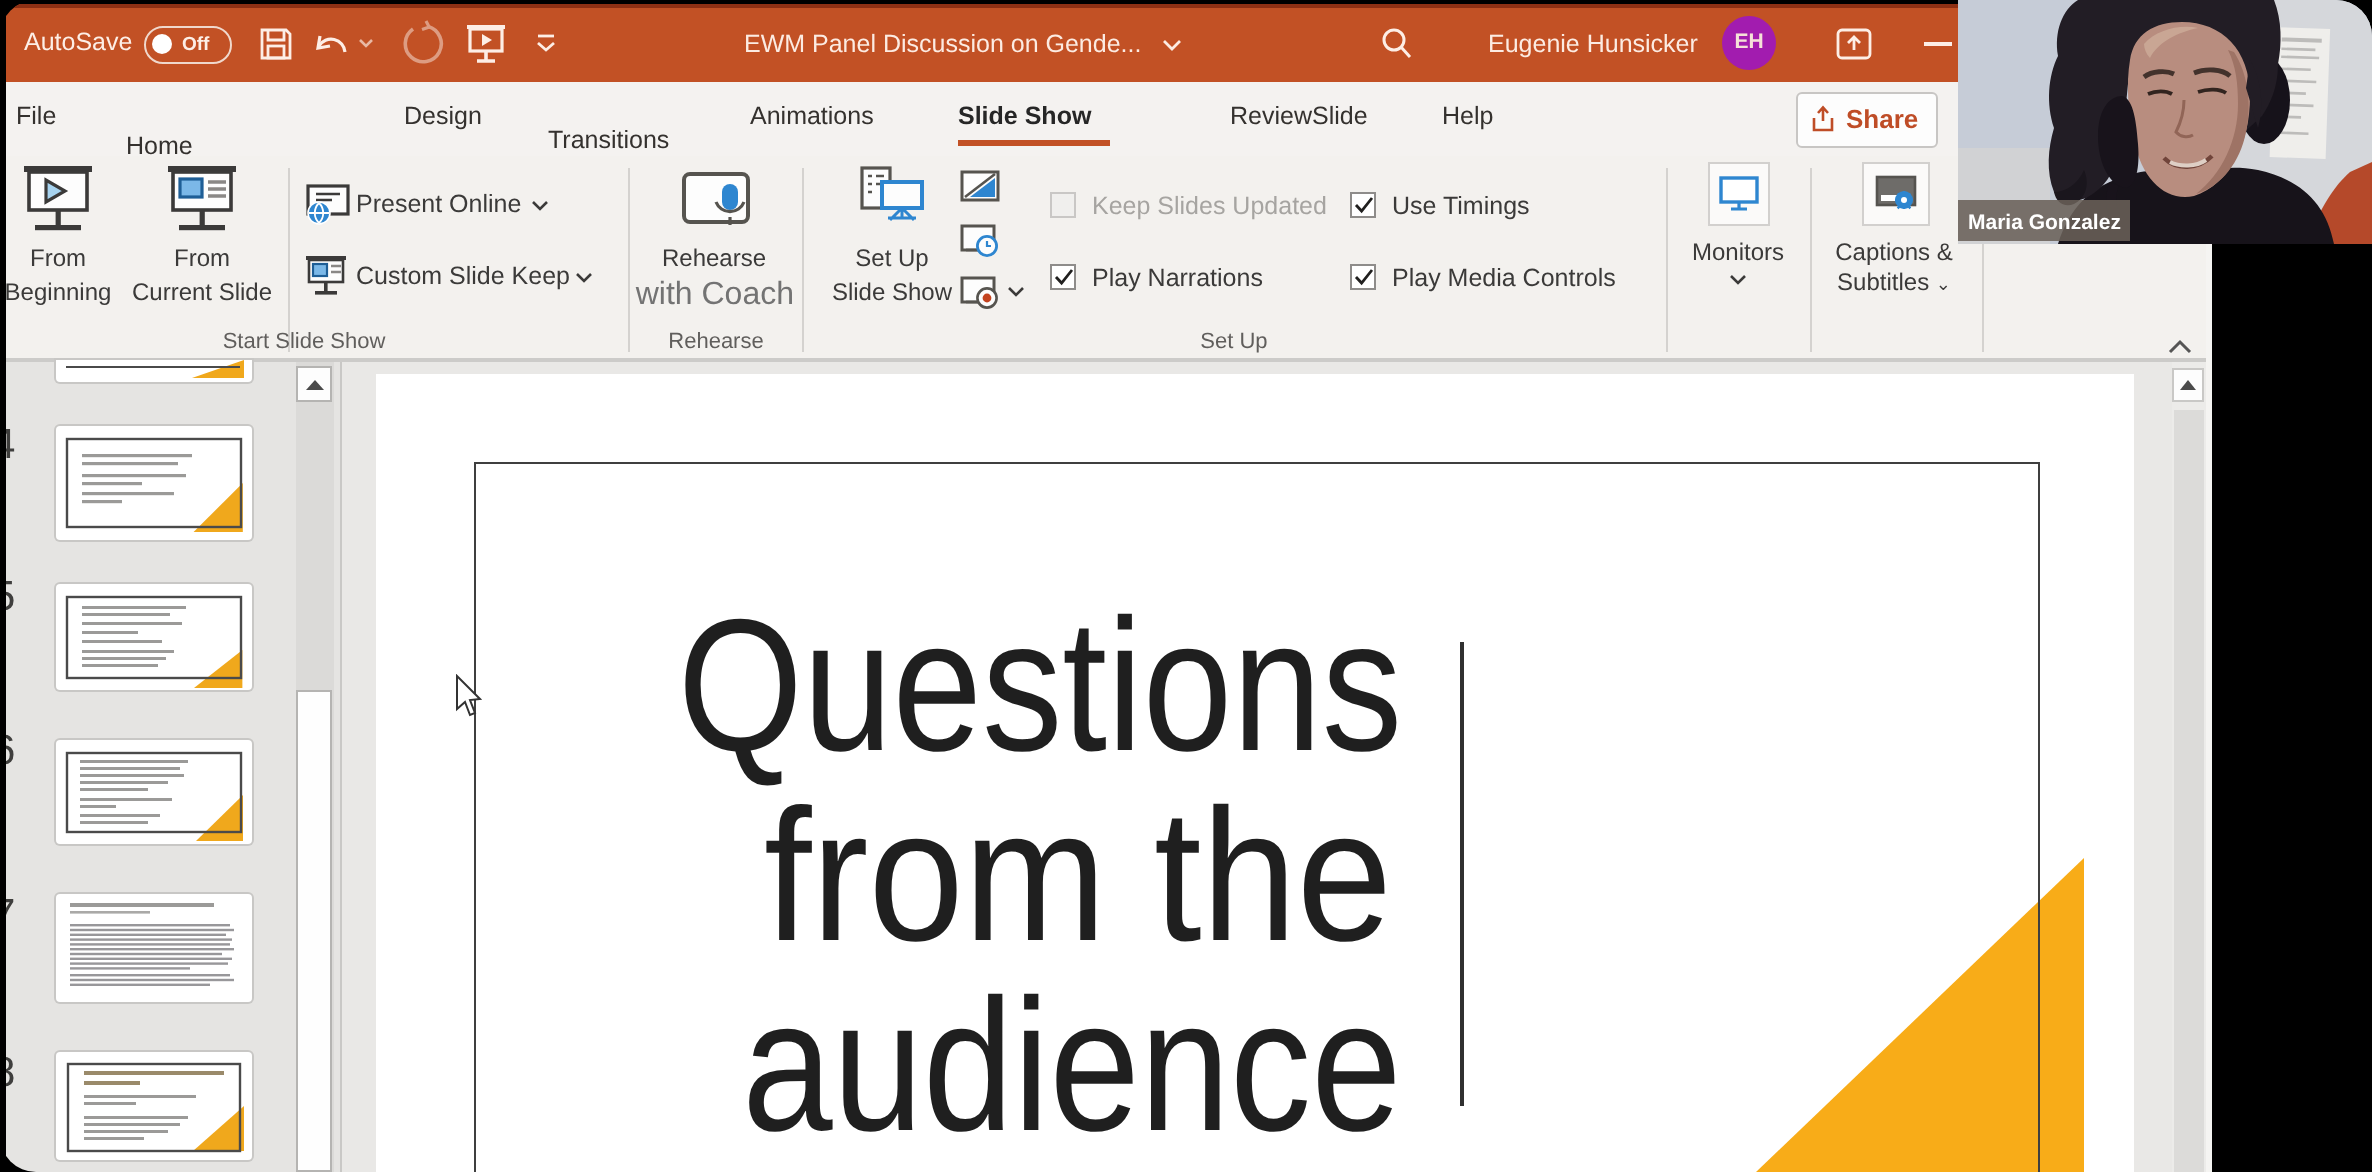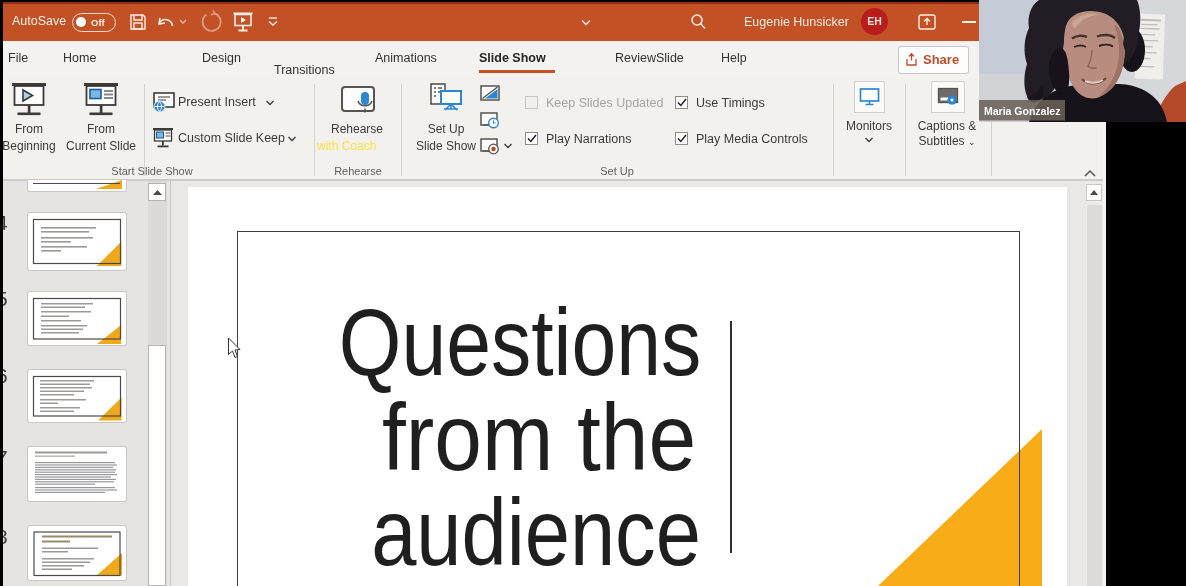--- a/index.html
+++ b/index.html
@@ -1,17 +1,17 @@
 <!DOCTYPE html>
 <html><head>
 <meta charset="utf-8">
 <style>
   html,body{margin:0;padding:0;}
   body{width:1186px;height:586px;overflow:hidden;font-family:"Liberation Sans",sans-serif;background:#000;}
-  #screen{position:relative;width:1186px;height:586px;background:#000;overflow:hidden;}
+  #screen{position:relative;width:1186px;height:586px;background:#000;overflow:hidden;border-radius:18px;}
   .abs{position:absolute;}
 </style>
 </head>
 <body>
 <div id="screen">
 
   <div class="abs" style="left:3px;top:2px;width:1103px;height:39px;background:#c25125;"></div>
   <div class="abs" style="left:3px;top:2px;width:1103px;height:2px;background:#8e3014;"></div>
 
   <div class="abs" style="left:12px;top:14px;color:#fdeee6;font-size:12.5px;">AutoSave</div>
@@ -42,43 +42,44 @@
     <rect x="3" y="3.5" width="16" height="11" fill="none" stroke="#fdeee6" stroke-width="1.6"></rect>
     <path d="M9 6 l5 3 l-5 3 z" fill="#fdeee6"></path>
     <path d="M11 15 v4 M6.5 19.5 h9" stroke="#fdeee6" stroke-width="1.8"></path>
   </svg>
 
   <svg class="abs" style="left:266px;top:16px;" width="14" height="12" viewBox="0 0 14 12">
     <path d="M3 2 h8" stroke="#fdeee6" stroke-width="1.4"></path>
     <path d="M3 5.5 l4 3.5 l4 -3.5" fill="none" stroke="#fdeee6" stroke-width="1.4"></path>
   </svg>
 
+  <div class="abs" style="left:372px;top:15px;color:#fcebe2;font-size:12.5px;">EWM Panel Discussion on Gende...</div>
   <svg class="abs" style="left:580px;top:19px;" width="12" height="8" viewBox="0 0 12 8">
     <path d="M2 1.5 l4 4 l4 -4" fill="none" stroke="#fcebe2" stroke-width="1.4"></path>
   </svg>
 
   <svg class="abs" style="left:688px;top:12px;" width="20" height="20" viewBox="0 0 20 20">
     <circle cx="9" cy="8" r="5" fill="none" stroke="#fdeee6" stroke-width="1.5"></circle>
     <path d="M12.5 11.5 l4.5 5" stroke="#fdeee6" stroke-width="1.5"></path>
   </svg>
 
   <div class="abs" style="left:744px;top:15px;color:#fcebe2;font-size:12.5px;">Eugenie Hunsicker</div>
-  <div class="abs" style="left:861px;top:8px;width:27px;height:27px;border-radius:50%;background:#b91c1c;color:#f5e0d8;font-size:10.5px;font-weight:bold;text-align:center;line-height:27px;">EH</div>
+  <div class="abs" style="left:861px;top:8px;width:27px;height:27px;border-radius:50%;background:#a21caf;color:#f5e0d8;font-size:10.5px;font-weight:bold;text-align:center;line-height:27px;">EH</div>
 
   <svg class="abs" style="left:917px;top:12px;" width="20" height="20" viewBox="0 0 20 20">
     <rect x="2" y="3" width="16" height="14" rx="2" fill="none" stroke="#fdeee6" stroke-width="1.4"></rect>
     <path d="M10 13 v-6 M7 9.5 l3 -3 l3 3" fill="none" stroke="#fdeee6" stroke-width="1.4"></path>
   </svg>
 
   <div class="abs" style="left:962px;top:21px;width:14px;height:2px;background:#fdeee6;"></div>
 
   <div class="abs" style="left:3px;top:41px;width:1103px;height:37px;background:#f4f2f0;"></div>
   <div class="abs" id="menurow" style="left:0;top:51px;width:1106px;height:20px;font-size:12.5px;color:#34312e;white-space:nowrap;">
     <span class="abs" style="left:8px;">File</span>
-    <span class="abs" style="left:63px;">Home</span>
+    <span class="abs" style="left:63px;margin-top:15px;">Home</span>
     <span class="abs" style="left:133px;margin-top:48px;">Insert</span>
     <span class="abs" style="left:202px;">Design</span>
     <span class="abs" style="left:274px;margin-top:12px;">Transitions</span>
     <span class="abs" style="left:375px;">Animations</span>
     <span class="abs" style="left:479px;font-weight:bold;color:#262626;">Slide Show</span>
     <span class="abs" style="left:580px;margin-left:35px;">Review</span>
     <span class="abs" style="left:656px;">Slide</span>
     <span class="abs" style="left:721px;">Help</span>
   </div>
   <div class="abs" style="left:479px;top:70px;width:76px;height:3px;background:#c25125;"></div>
@@ -129,21 +130,21 @@
   <div class="abs" style="left:61px;top:122px;width:80px;text-align:center;font-size:12px;color:#3b3a39;">From</div>
   <div class="abs" style="left:61px;top:139px;width:80px;text-align:center;font-size:12px;color:#3b3a39;">Current Slide</div>
 
   <svg class="abs" style="left:152px;top:90px;" width="24" height="24" viewBox="0 0 24 24">
     <rect x="2" y="3" width="20" height="14" fill="#fdfdfd" stroke="#3b3a39" stroke-width="1.6"></rect>
     <path d="M6 7 h12 M6 10 h8" stroke="#3b3a39" stroke-width="1.2"></path>
     <circle cx="7.5" cy="16.5" r="5.5" fill="#2e86d0"></circle>
     <circle cx="7.5" cy="16.5" r="5.5" fill="none" stroke="#fff" stroke-width="0.8"></circle>
     <path d="M2.5 16.5 h10 M7.5 11.5 a7 7 0 0 1 0 10 M7.5 11.5 a7 7 0 0 0 0 10" stroke="#fff" stroke-width="0.9" fill="none"></path>
   </svg>
-  <div class="abs" style="left:178px;top:95px;font-size:12.5px;color:#3b3a39;">Present Insert</div>
+  <div class="abs" style="left:178px;top:95px;font-size:12.5px;color:#3b3a39;">Present Online</div>
   <svg class="abs" style="left:265px;top:99px;" width="10" height="8" viewBox="0 0 10 8">
       <path d="M1.5 2 l3.5 3.5 L8.5 2" fill="none" stroke="#3b3a39" stroke-width="1.3"></path>
     </svg>
 
   <svg class="abs" style="left:152px;top:127px;" width="22" height="22" viewBox="0 0 22 22">
     <rect x="1" y="1" width="20" height="2" fill="#3b3a39"></rect>
     <rect x="2.5" y="3" width="17" height="11" fill="#fdfdfd" stroke="#3b3a39" stroke-width="1.3"></rect>
     <rect x="4.5" y="5" width="7" height="6" fill="#7bb8e8" stroke="#1e5e96" stroke-width="1.1"></rect>
     <path d="M13.5 6 h5 M13.5 9 h5" stroke="#8a8886" stroke-width="1.3"></path>
     <rect x="10" y="14" width="1.8" height="4.5" fill="#3b3a39"></rect>
@@ -154,21 +155,21 @@
       <path d="M1.5 2 l3.5 3.5 L8.5 2" fill="none" stroke="#3b3a39" stroke-width="1.3"></path>
     </svg>
 
   <svg class="abs" style="left:340px;top:84px;" width="36" height="36" viewBox="0 0 36 36">
     <rect x="2" y="3" width="32" height="24" rx="3" fill="#fdfdfd" stroke="#56544f" stroke-width="2"></rect>
     <rect x="21" y="8" width="8" height="13" rx="4" fill="#2e86d0"></rect>
     <path d="M18 17 a7.5 7.5 0 0 0 14 0" fill="none" stroke="#56544f" stroke-width="1.6"></path>
     <path d="M25 24.5 v4" stroke="#56544f" stroke-width="1.6"></path>
   </svg>
   <div class="abs" style="left:317px;top:122px;width:80px;text-align:center;font-size:12px;color:#3b3a39;">Rehearse</div>
-  <div class="abs" style="left:317px;top:139px;width:80px;text-align:left;font-size:12px;color:#fde047;">with Coach</div>
+  <div class="abs" style="left:317px;top:139px;width:80px;text-align:right;font-size:16px;color:#737373;">with Coach</div>
 
   <svg class="abs" style="left:428px;top:82px;" width="36" height="36" viewBox="0 0 36 36">
     <rect x="3" y="2" width="14" height="20" fill="#fdfdfd" stroke="#56544f" stroke-width="1.6"></rect>
     <path d="M6 6 h2 M10 6 h4 M6 10 h2 M10 10 h4 M6 14 h2" stroke="#56544f" stroke-width="1.3"></path>
     <rect x="13" y="9" width="20" height="13" fill="#fdfdfd" stroke="#2e86d0" stroke-width="2"></rect>
     <path d="M23 22 v5 M16 27 h14 M23 22 l-6 6 M23 22 l6 6" stroke="#2e86d0" stroke-width="1.5" fill="none"></path>
   </svg>
   <div class="abs" style="left:406px;top:122px;width:80px;text-align:center;font-size:12px;color:#3b3a39;">Set Up</div>
   <div class="abs" style="left:406px;top:139px;width:80px;text-align:center;font-size:12px;color:#3b3a39;">Slide Show</div>
 

